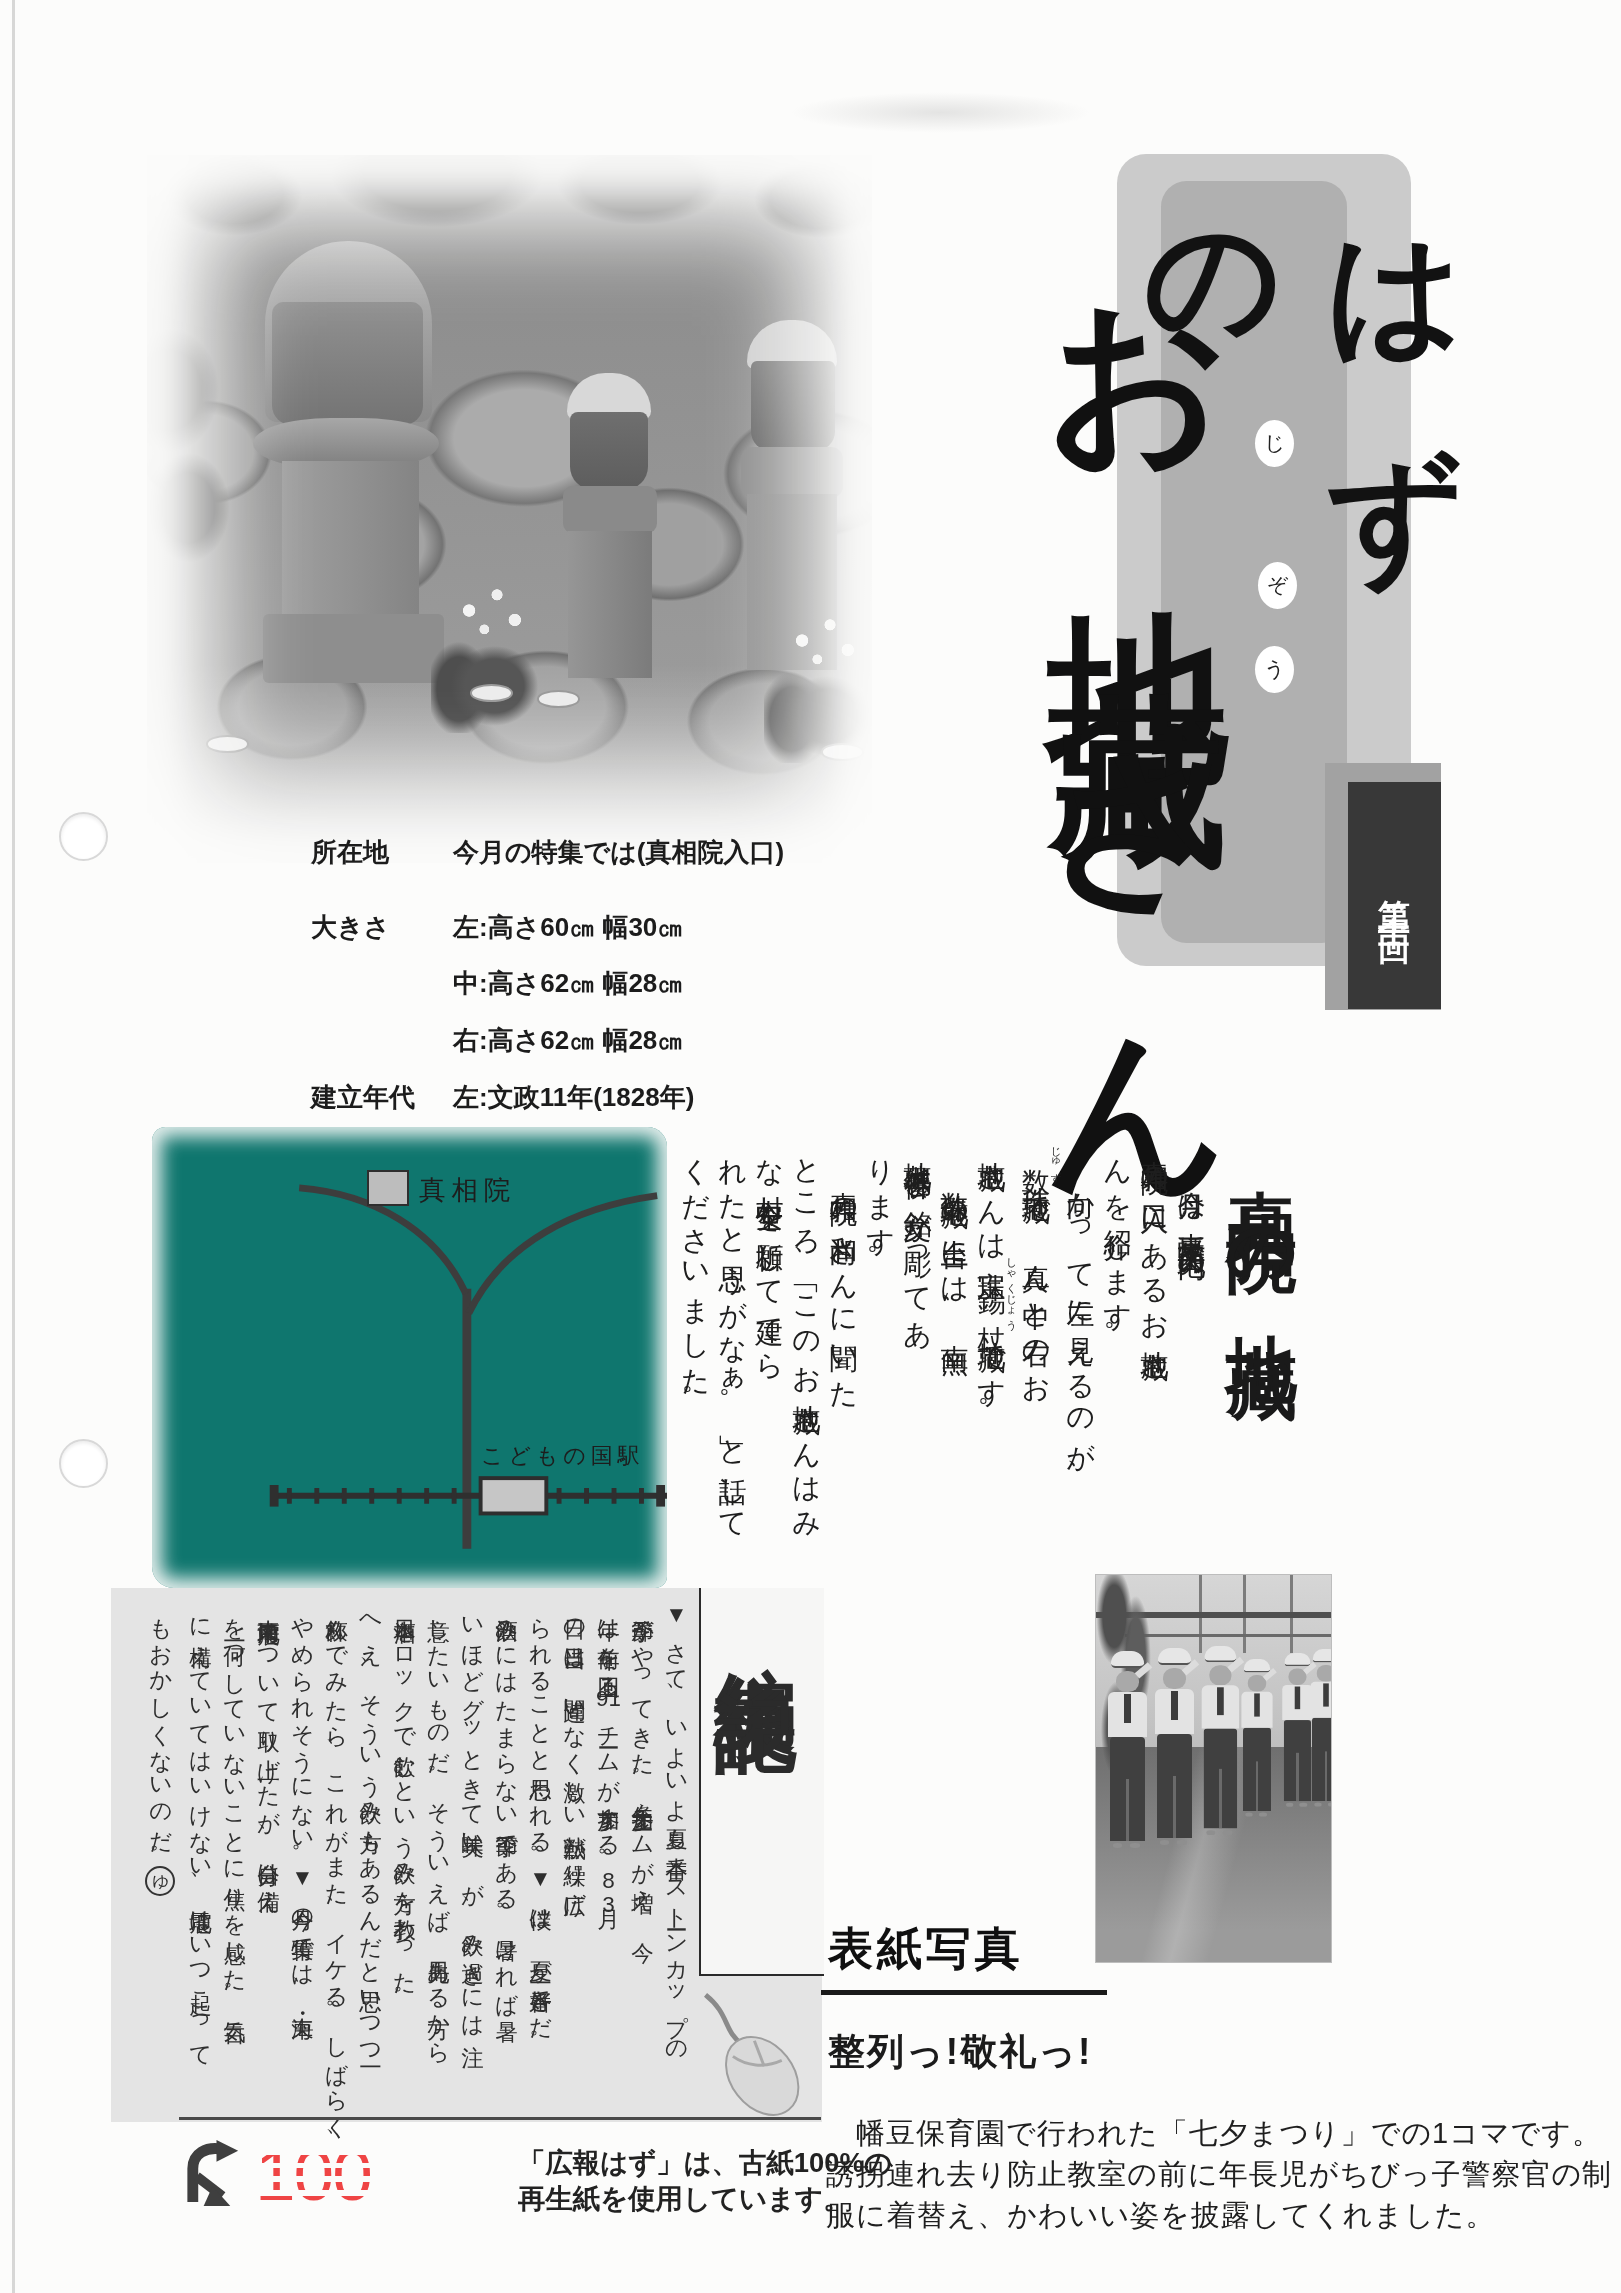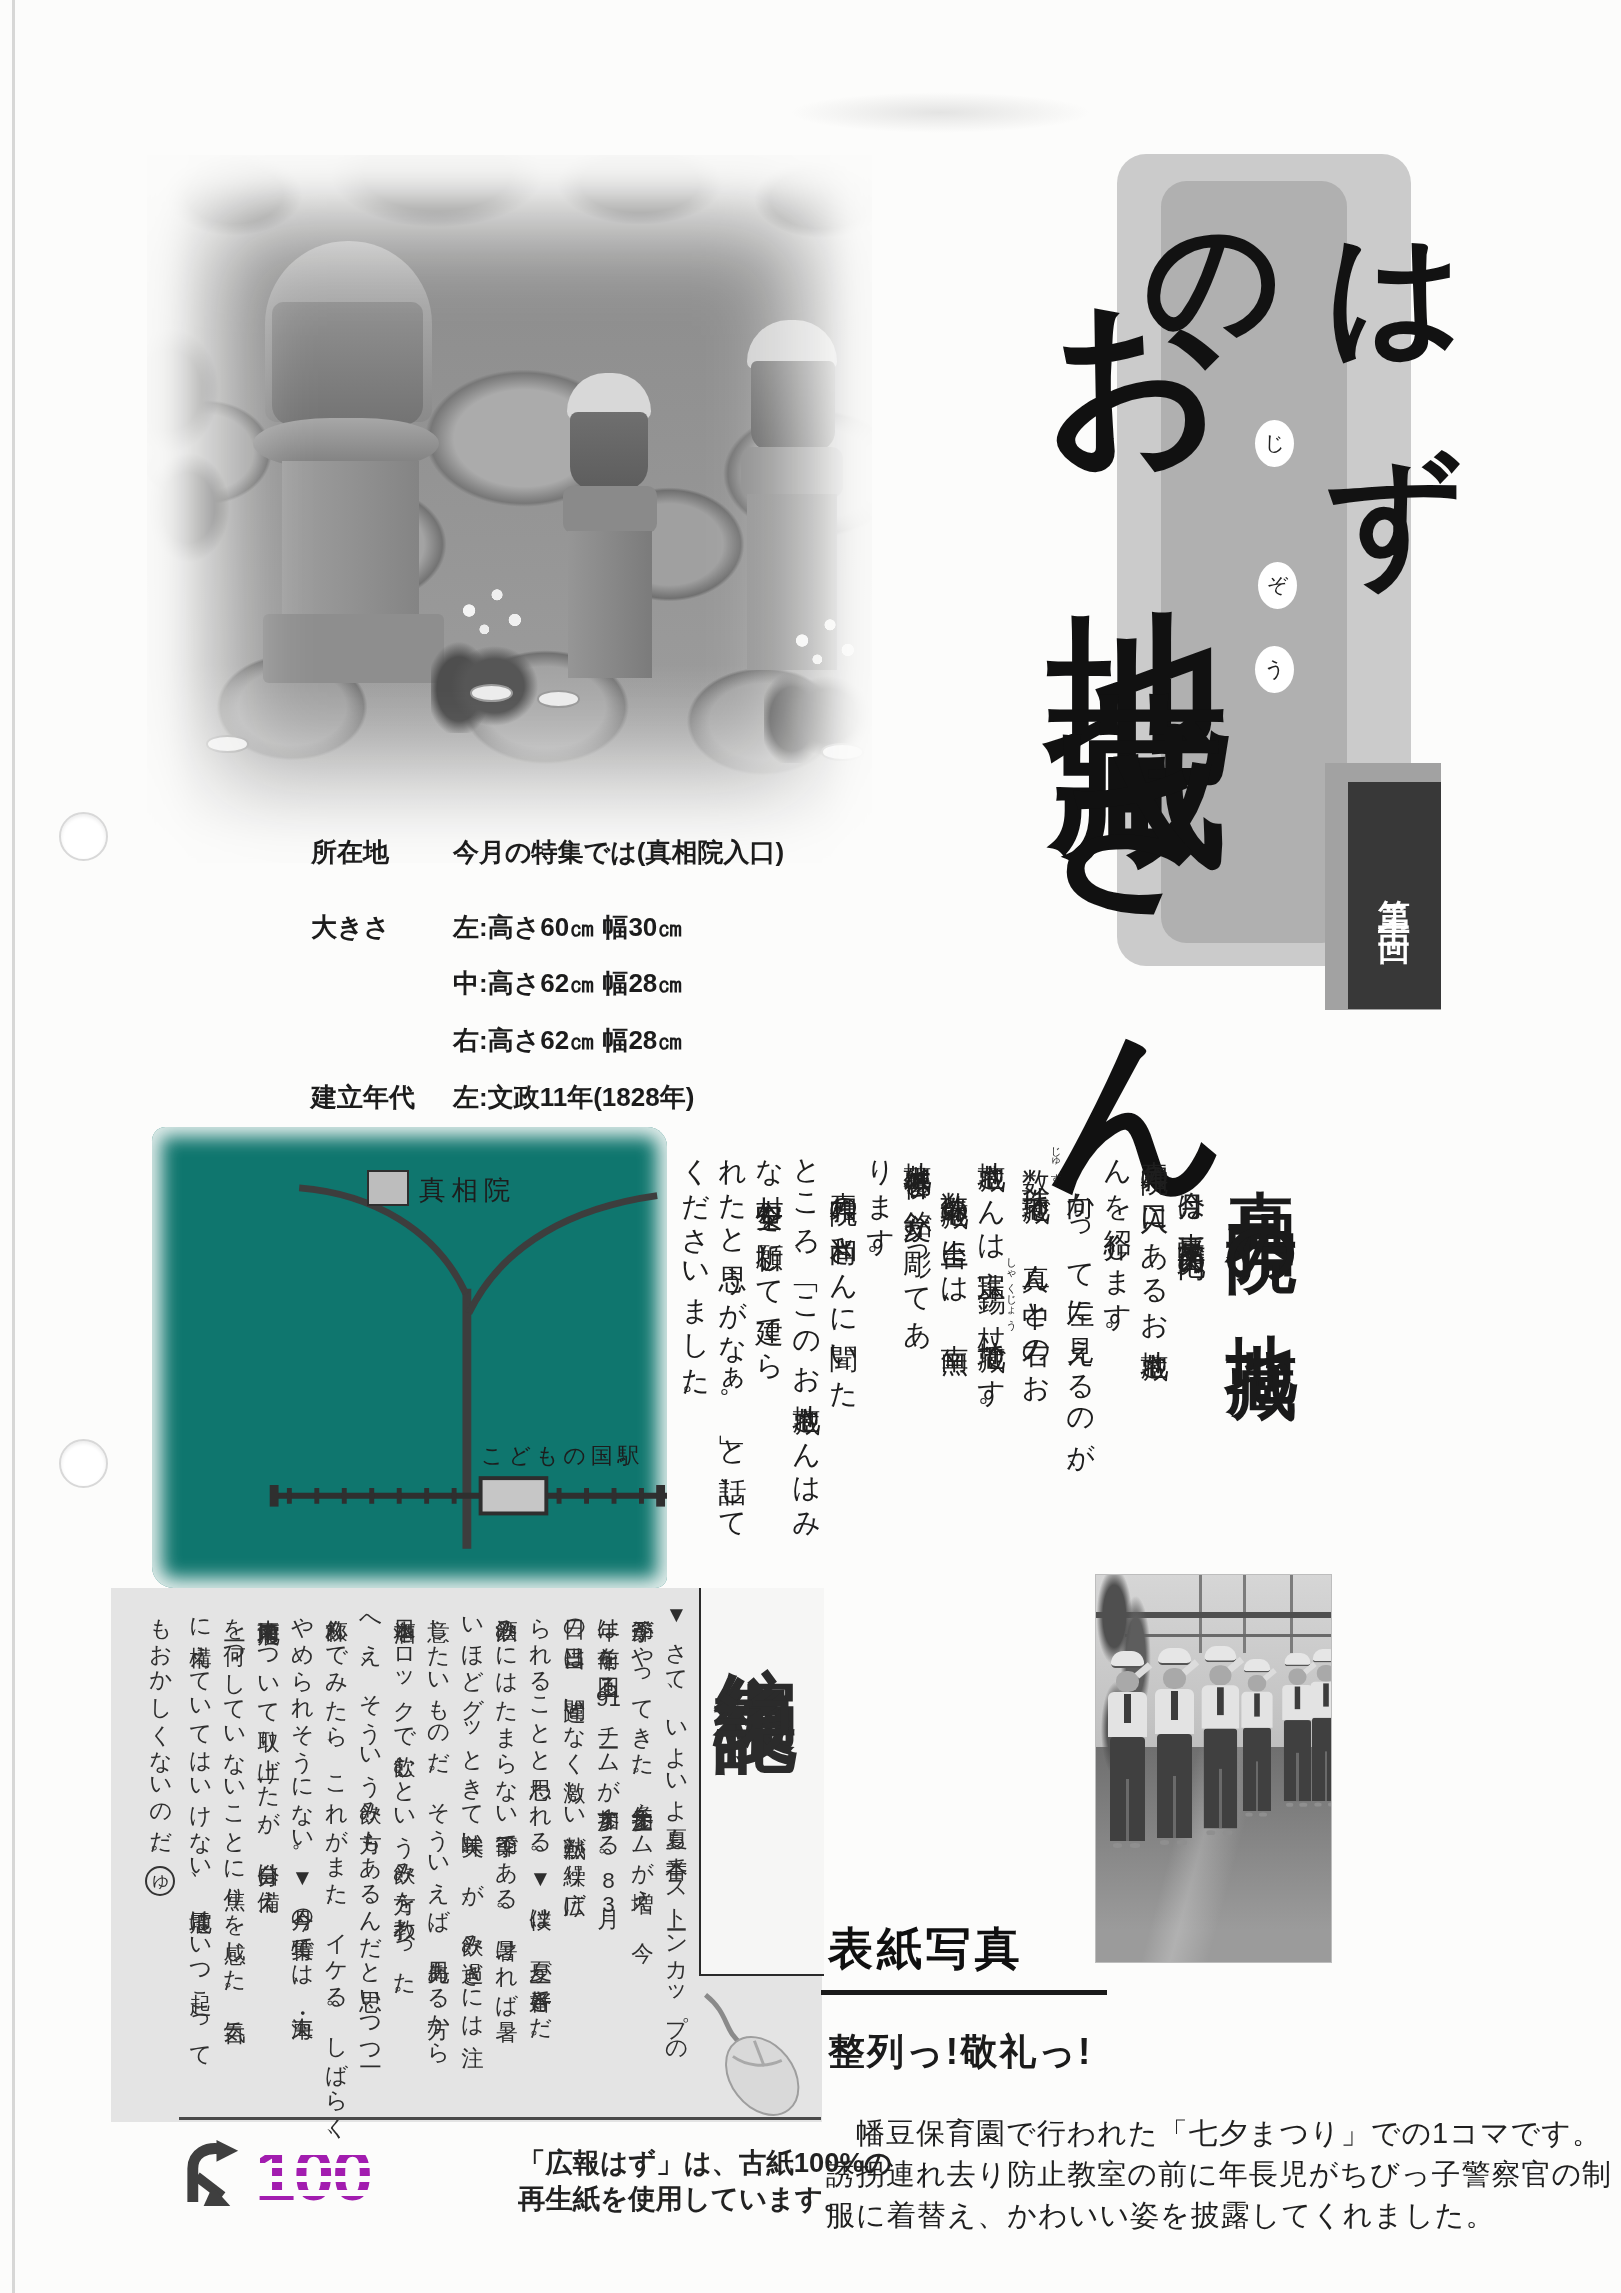--- a/index.html
+++ b/index.html
@@ -144,21 +144,21 @@
   #cover-heading{left:828px;top:1919px;font-size:45px;font-weight:900;color:#101010;letter-spacing:3.9px;}
   #cover-underline{left:821px;top:1990px;width:286px;height:4.9px;background:#1a1a1a;}
   #cover-subheading{left:828px;top:2027px;font-size:37px;font-weight:600;color:#1b1b1b;letter-spacing:2px;}
   #cover-body{left:826px;top:2113px;width:716px;}
   .cover-line{font-size:29px;line-height:41px;color:#1f1f1f;letter-spacing:1px;
               font-family:Liberation Sans, sans-serif;white-space:pre;}
 
   
   #footer-rule{left:179px;top:2117px;width:642px;height:2.9px;background:#4a4a4a;}
   #r100{left:179px;top:2139px;width:323px;height:71px;}
-  #r100-digits{position:absolute;left:76px;top:-5.9px;font-size:73px;font-weight:700;letter-spacing:-2px;color:#a21caf;}
+  #r100-digits{position:absolute;left:76px;top:-5.9px;font-size:73px;font-weight:400;letter-spacing:-2px;color:#ef4444;}
   .stripe{position:absolute;left:69px;width:186px;height:5.9px;background:#fcfcfb;}
   #footer-caption{left:518px;top:2145px;font-size:27.4px;line-height:36px;font-weight:600;color:#222;}
 </style>
 </head>
 <body>
 
 <div id="stage">
 
   <div id="edge-line" class="abs"></div>
   <div id="top-smudge" class="abs"></div>

